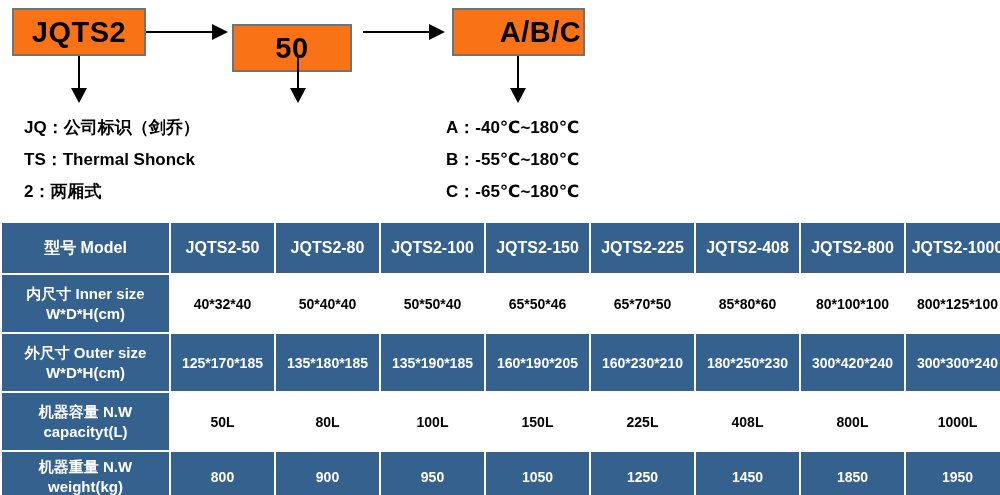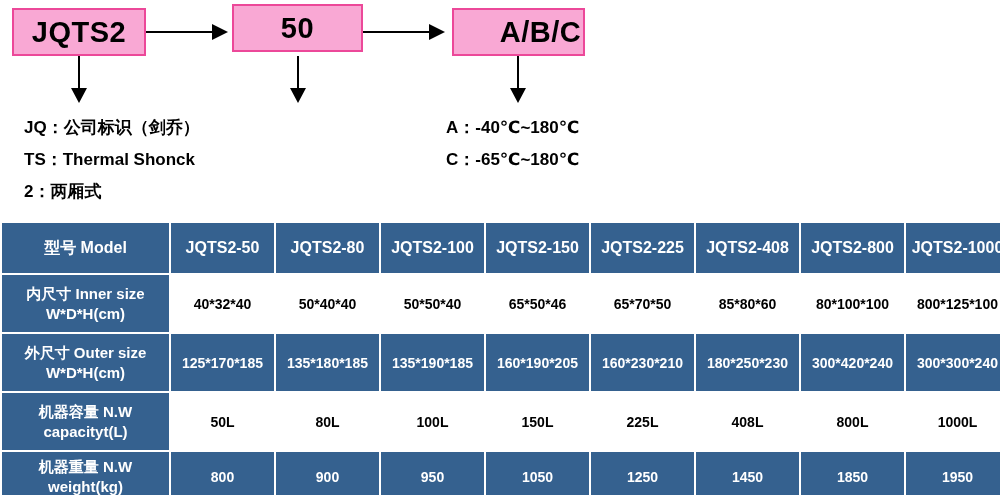--- a/index.html
+++ b/index.html
@@ -17,33 +17,33 @@
   }
 
   
   #diagram {
     position: relative;
     width: 1000px;
     height: 215px;
   }
   .nodebox {
     position: absolute;
-    border: 2px solid #ec4899;
-    background: #f9a8d4;
+    border: 2px solid #737373;
+    background: #f97316;
     display: flex;
     align-items: center;
     justify-content: center;
     font-weight: bold;
     font-size: 29px;
     letter-spacing: 0.5px;
     line-height: 1;
     box-sizing: border-box;
   }
   #box-model   { left: 12px;  top: 8px;  width: 134px; height: 48px; }
-  #box-capacity{ left: 232px; top: 4px;  width: 131px; height: 48px; }
+  #box-capacity{ left: 232px; top: 24px;  width: 120px; height: 48px; }
   #box-temp    { left: 452px; top: 8px;  width: 133px; height: 48px; padding-left: 44px; }
 
   .hline {
     position: absolute;
     height: 2px;
     background: #000000;
     top: 31px;
   }
   #h1 { left: 146px; width: 72px; }
   #h2 { left: 363px; width: 72px; }
@@ -155,20 +155,21 @@
 
   <div class="legend-col" id="legend-left">
     <span class="legend-line">JQ：公司标识（剑乔）</span>
     <span class="legend-line">TS：Thermal Shonck</span>
     <span class="legend-line">2：两厢式</span>
   </div>
 
 
   <div class="legend-col" id="legend-right">
     <span class="legend-line">A：-40℃~180℃</span>
+    <span class="legend-line">B：-55℃~180℃</span>
     <span class="legend-line">C：-65℃~180℃</span>
   </div>
 </div>
 
 <table id="spec-table">
   <tbody>
     <tr class="r-head">
       <td class="lbl firstcol">型号 Model</td>
       <td class="datacol">JQTS2-50</td>
       <td class="datacol">JQTS2-80</td>

